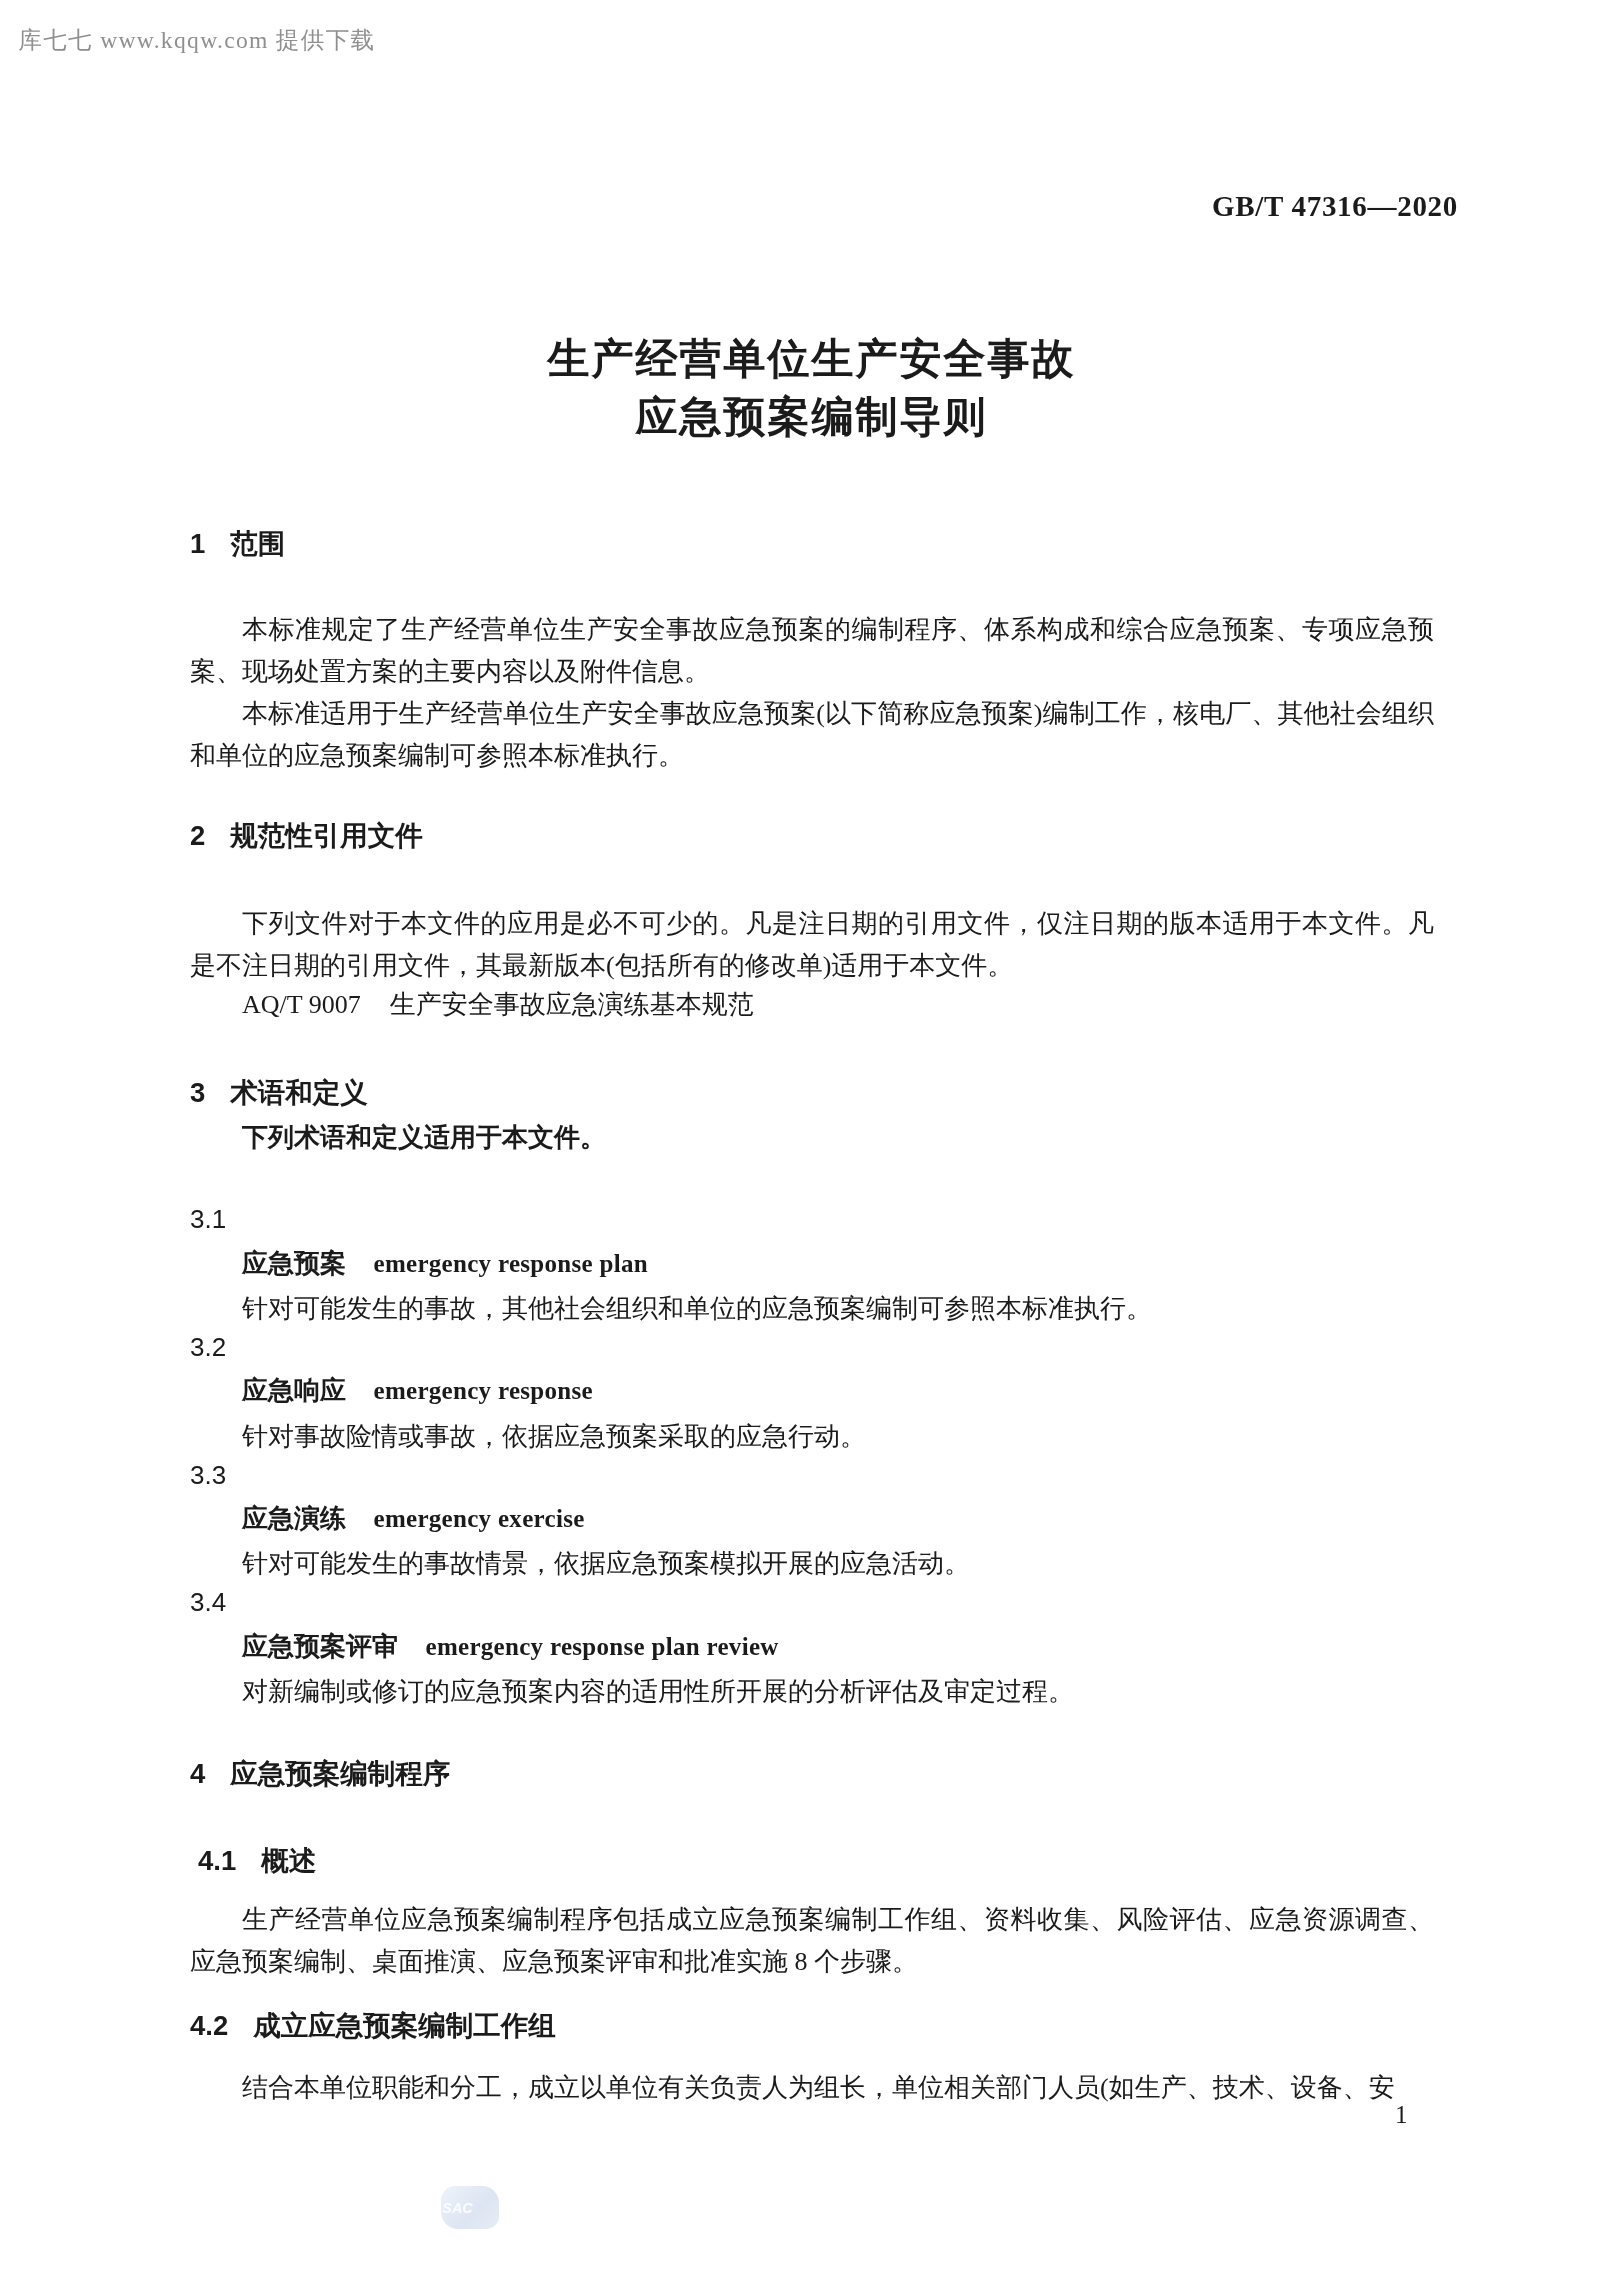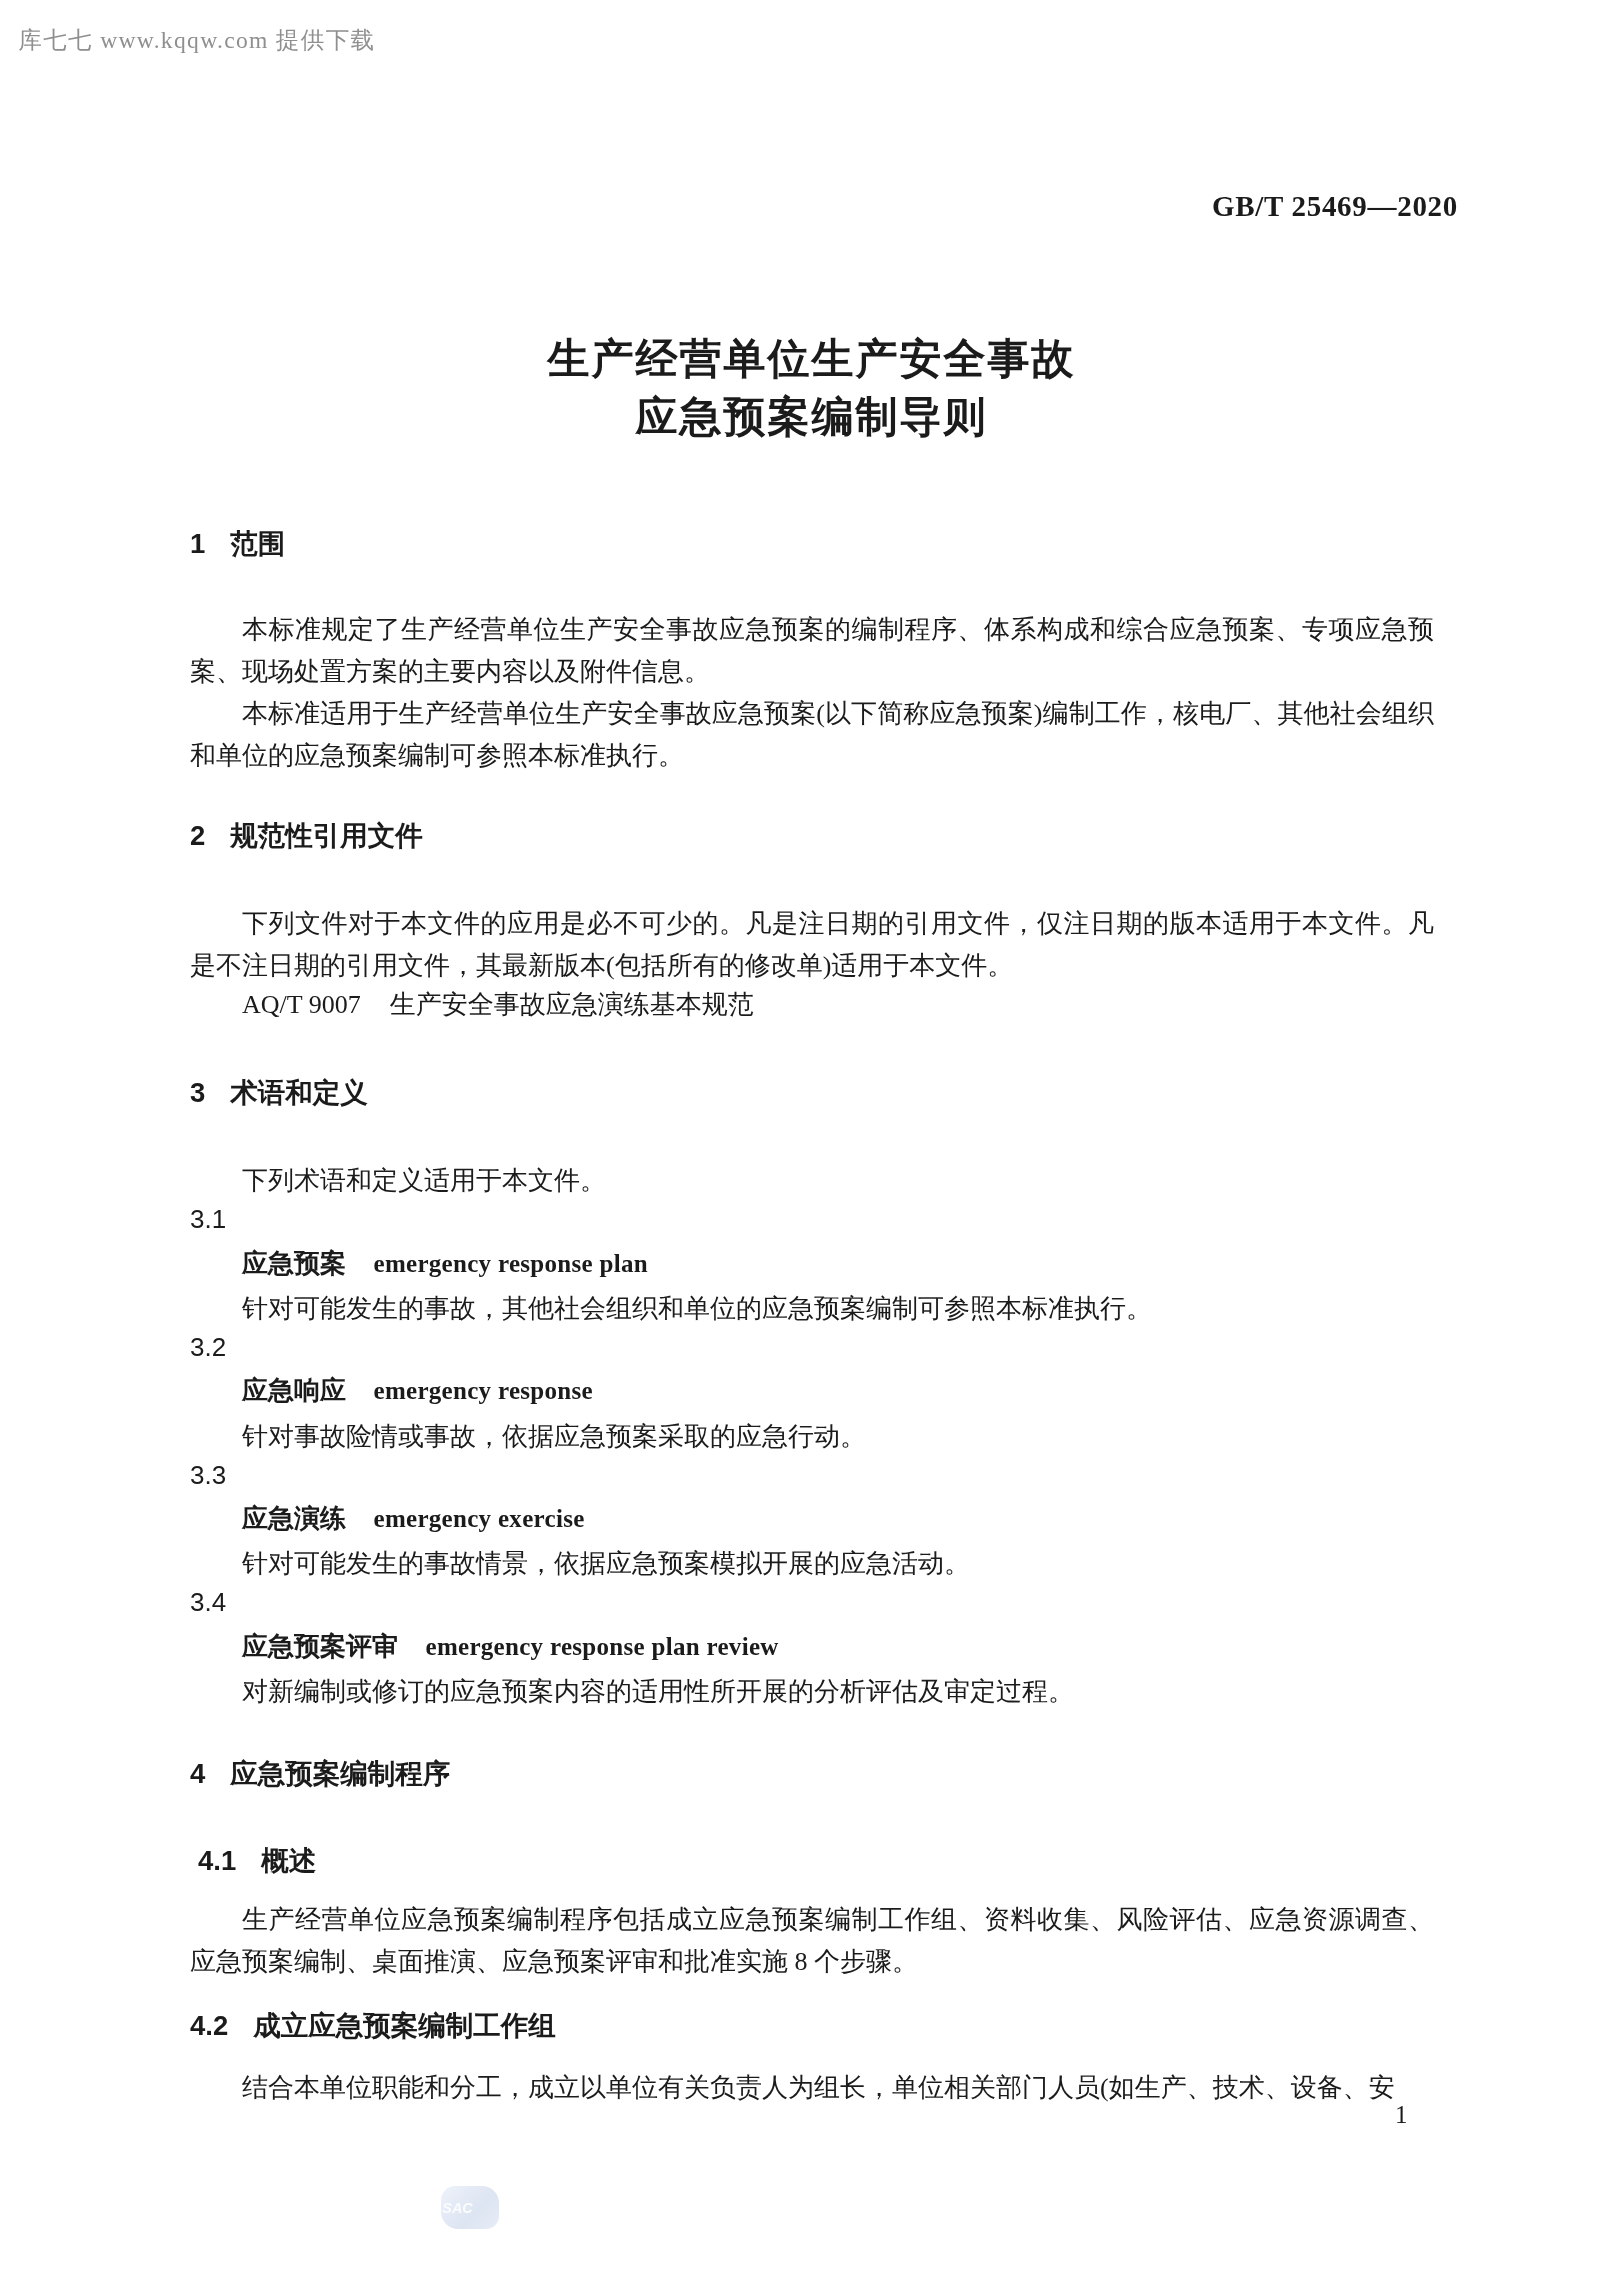--- a/index.html
+++ b/index.html
@@ -115,21 +115,21 @@
     letter-spacing: 0px;
   }
 </style>
 </head>
 <body>
 
 <div class="page">
 
   <div class="abs watermark">库七七 www.kqqw.com 提供下载</div>
 
-  <div class="abs doc-code">GB/T 25469—2020</div>
+  <div class="abs doc-code">GB/T 47316—2020</div>
 
   <div class="abs title-line title-1">生产经营单位生产安全事故</div>
   <div class="abs title-line title-2">应急预案编制导则</div>
 
   <div class="abs block heading" style="top:526px;">
     <span class="h-num">1</span><span>范围</span>
   </div>
   <div class="abs block para" style="top:609px;">本标准规定了生产经营单位生产安全事故应急预案的编制程序、体系构成和综合应急预案、专项应急预案、现场处置方案的主要内容以及附件信息。</div>
   <div class="abs block para" style="top:693px;">本标准适用于生产经营单位生产安全事故应急预案(以下简称应急预案)编制工作，核电厂、其他社会组织和单位的应急预案编制可参照本标准执行。</div>
 
@@ -137,21 +137,21 @@
     <span class="h-num">2</span><span>规范性引用文件</span>
   </div>
   <div class="abs block para" style="top:903px;">下列文件对于本文件的应用是必不可少的。凡是注日期的引用文件，仅注日期的版本适用于本文件。凡是不注日期的引用文件，其最新版本(包括所有的修改单)适用于本文件。</div>
   <div class="abs block ref-line" style="top:987px;">
     <span class="ref-code">AQ/T 9007</span><span>生产安全事故应急演练基本规范</span>
   </div>
 
   <div class="abs block heading" style="top:1075px;">
     <span class="h-num">3</span><span>术语和定义</span>
   </div>
-  <div class="abs block indent-line" style="top:1160px;">下列术语和定义适用于本文件。</div>
+  <div class="abs block indent-line" style="top:1117px;font-weight:bold;">下列术语和定义适用于本文件。</div>
 
   <div class="abs block clause-num" style="top:1204px;">3.1</div>
   <div class="abs block term-line" style="top:1246px;">
     <span class="term-zh">应急预案</span><span class="term-en">emergency response plan</span>
   </div>
   <div class="abs block indent-line" style="top:1288px;">针对可能发生的事故，其他社会组织和单位的应急预案编制可参照本标准执行。</div>
 
   <div class="abs block clause-num" style="top:1332px;">3.2</div>
   <div class="abs block term-line" style="top:1373px;">
     <span class="term-zh">应急响应</span><span class="term-en">emergency response</span>

